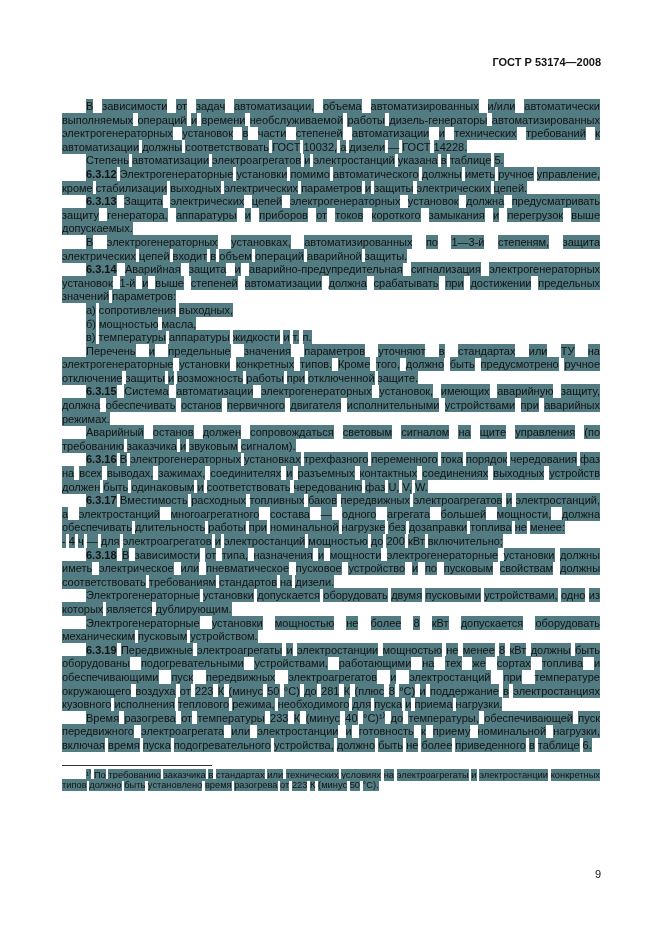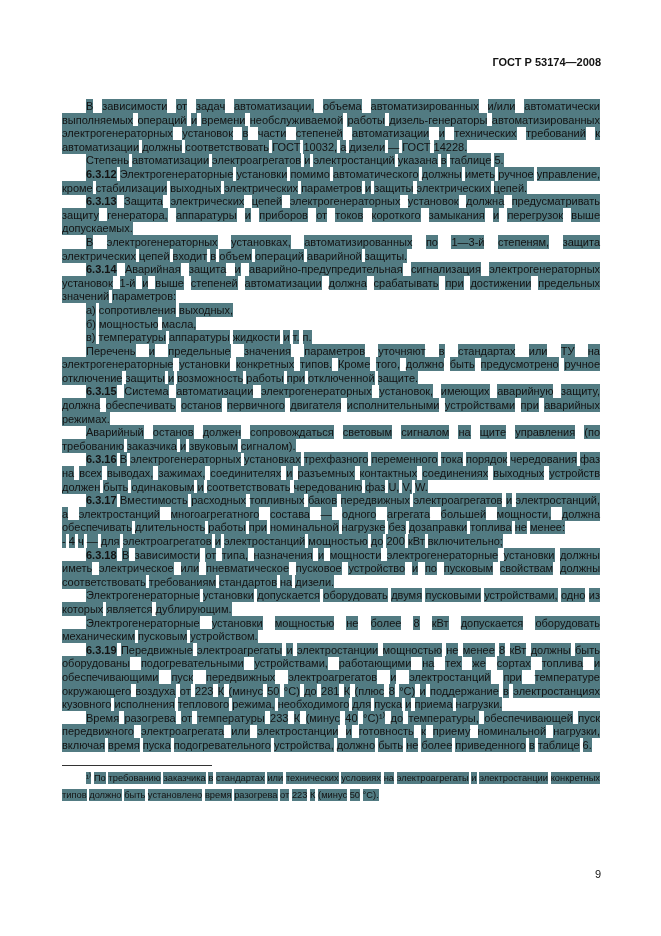--- a/index.html
+++ b/index.html
@@ -40,21 +40,21 @@
   }
   .footnote-block { margin-top: 12px; }
   .footnote-sep {
     width: 150px;
     border-top: 1px solid #333;
     margin: 0 0 4px 0;
   }
   .footnote {
     margin: 0;
     font-size: 9.3px;
-    line-height: 17px;
+    line-height: 10px;
     text-align: justify;
   }
   .page-number {
     position: absolute;
     top: 868px;
     right: 60px;
     font-size: 11px;
   }
 </style>
 </head>

